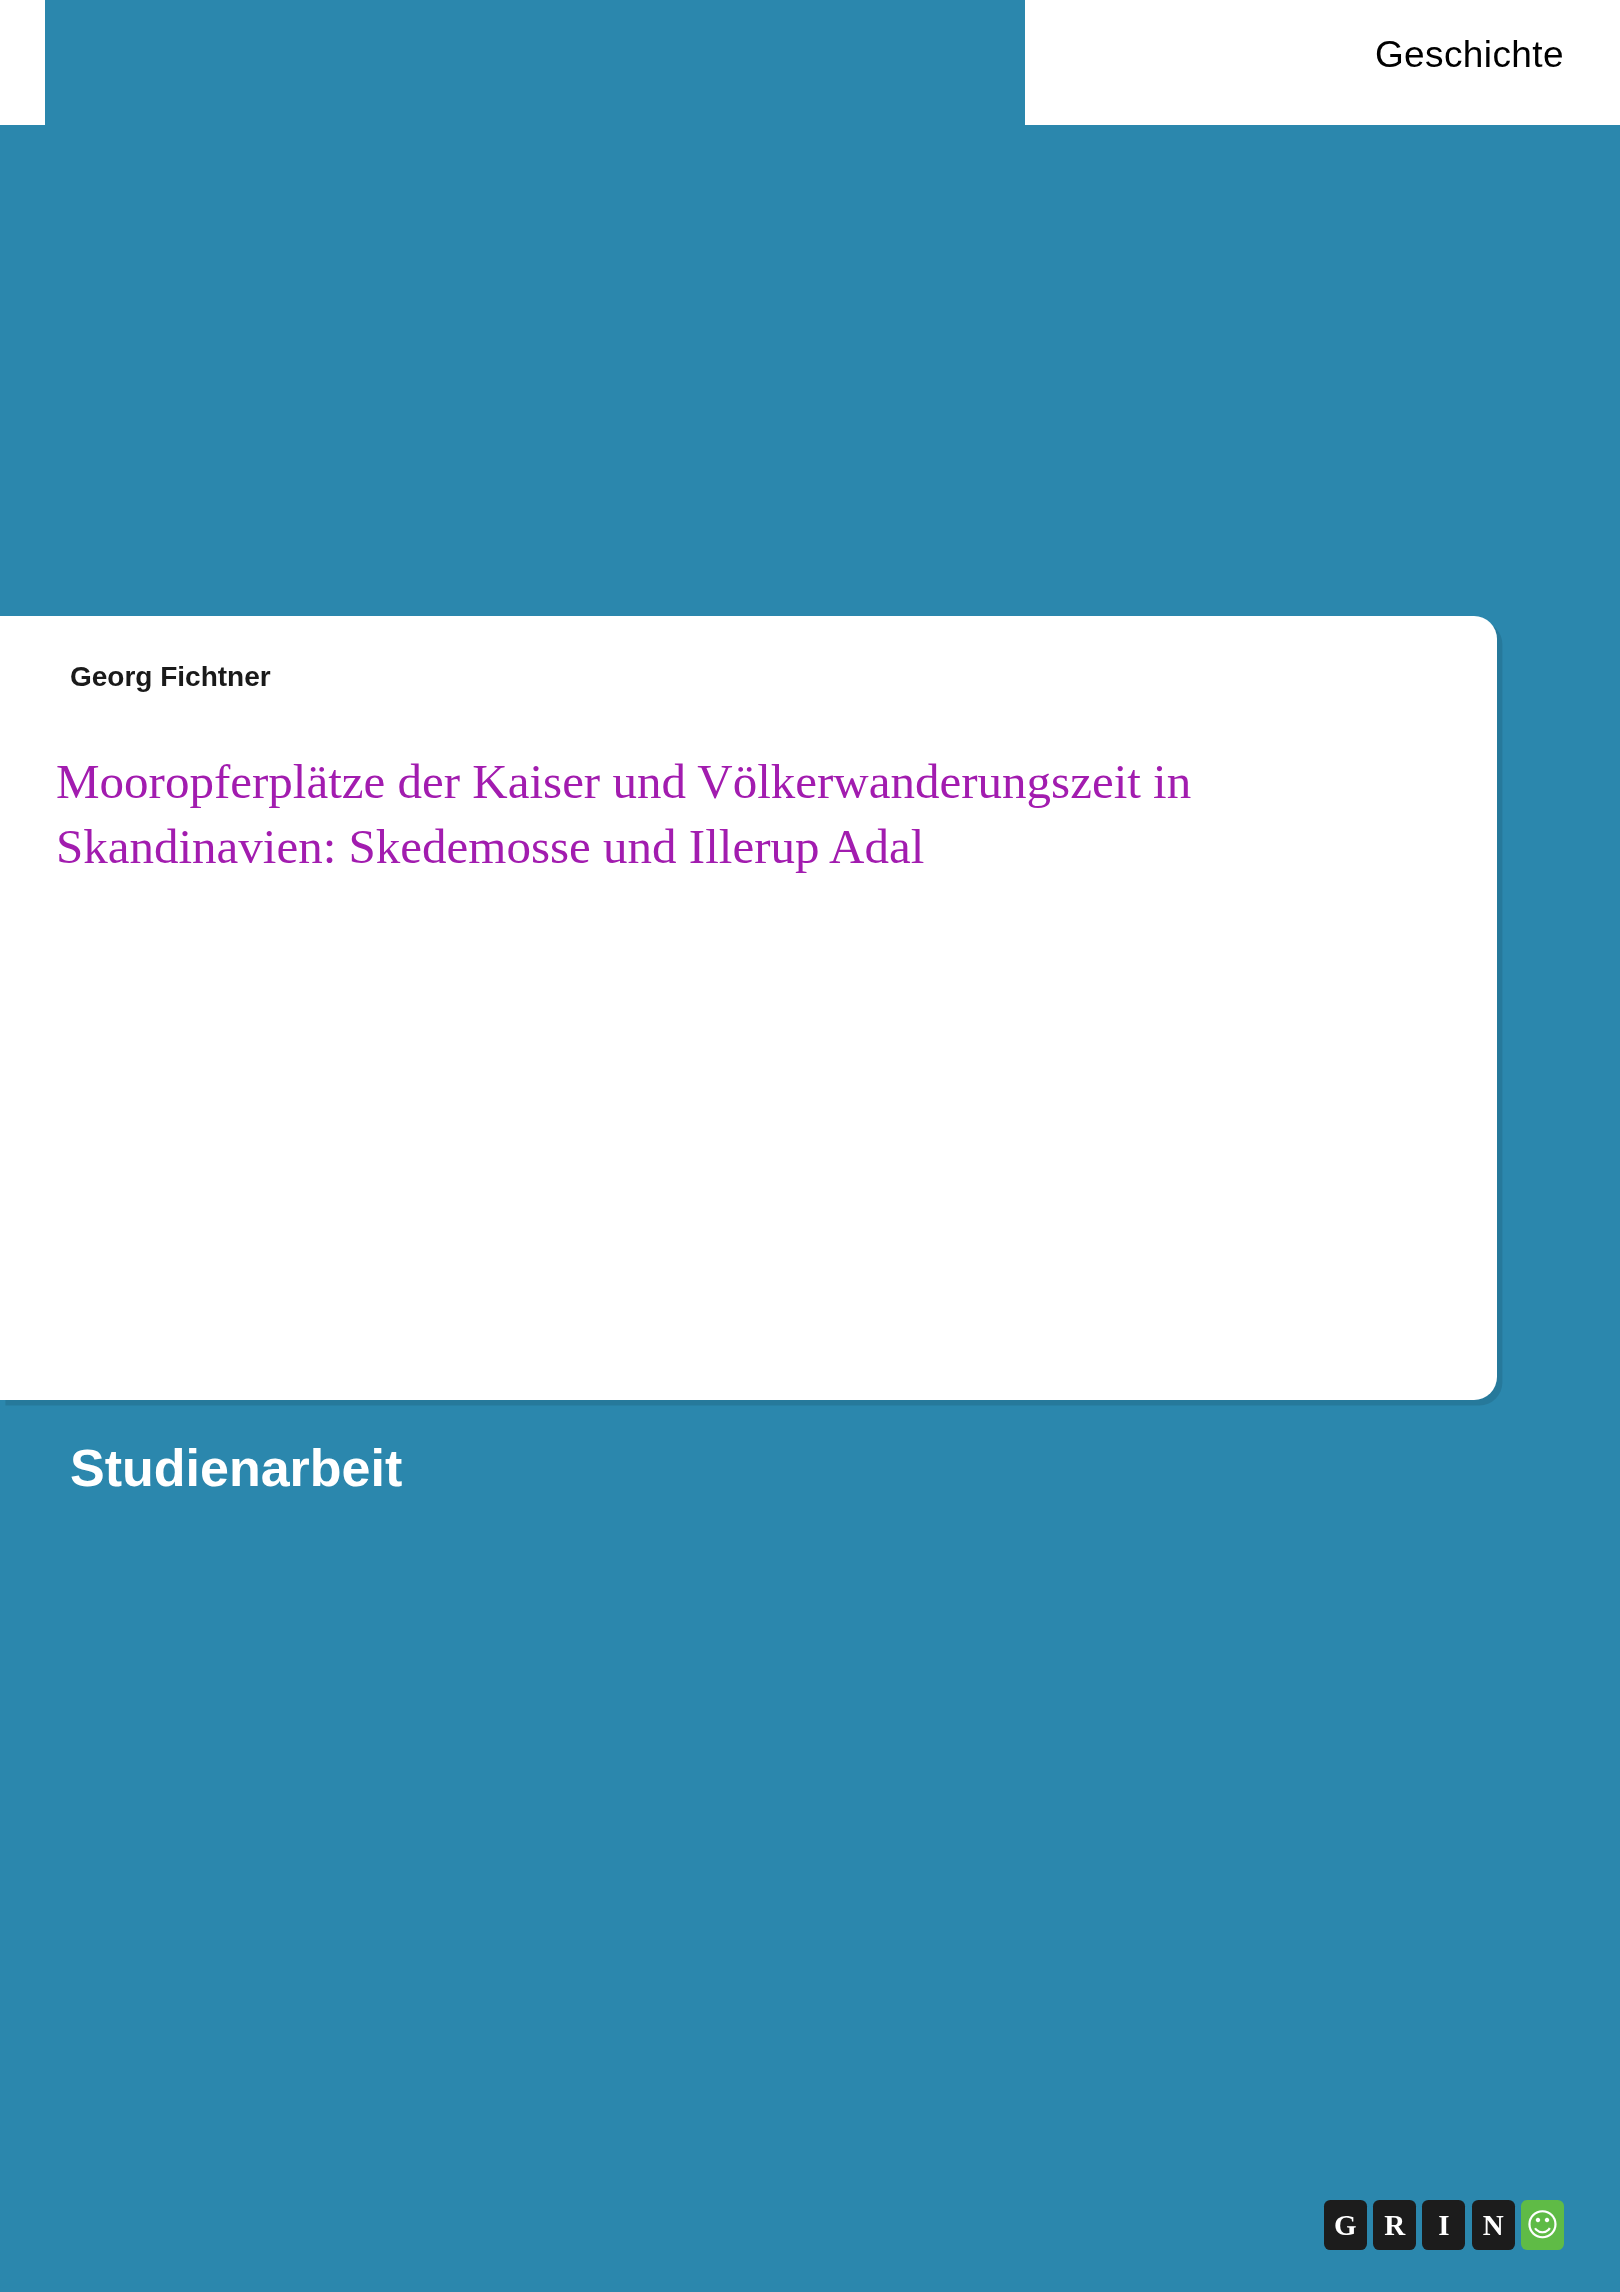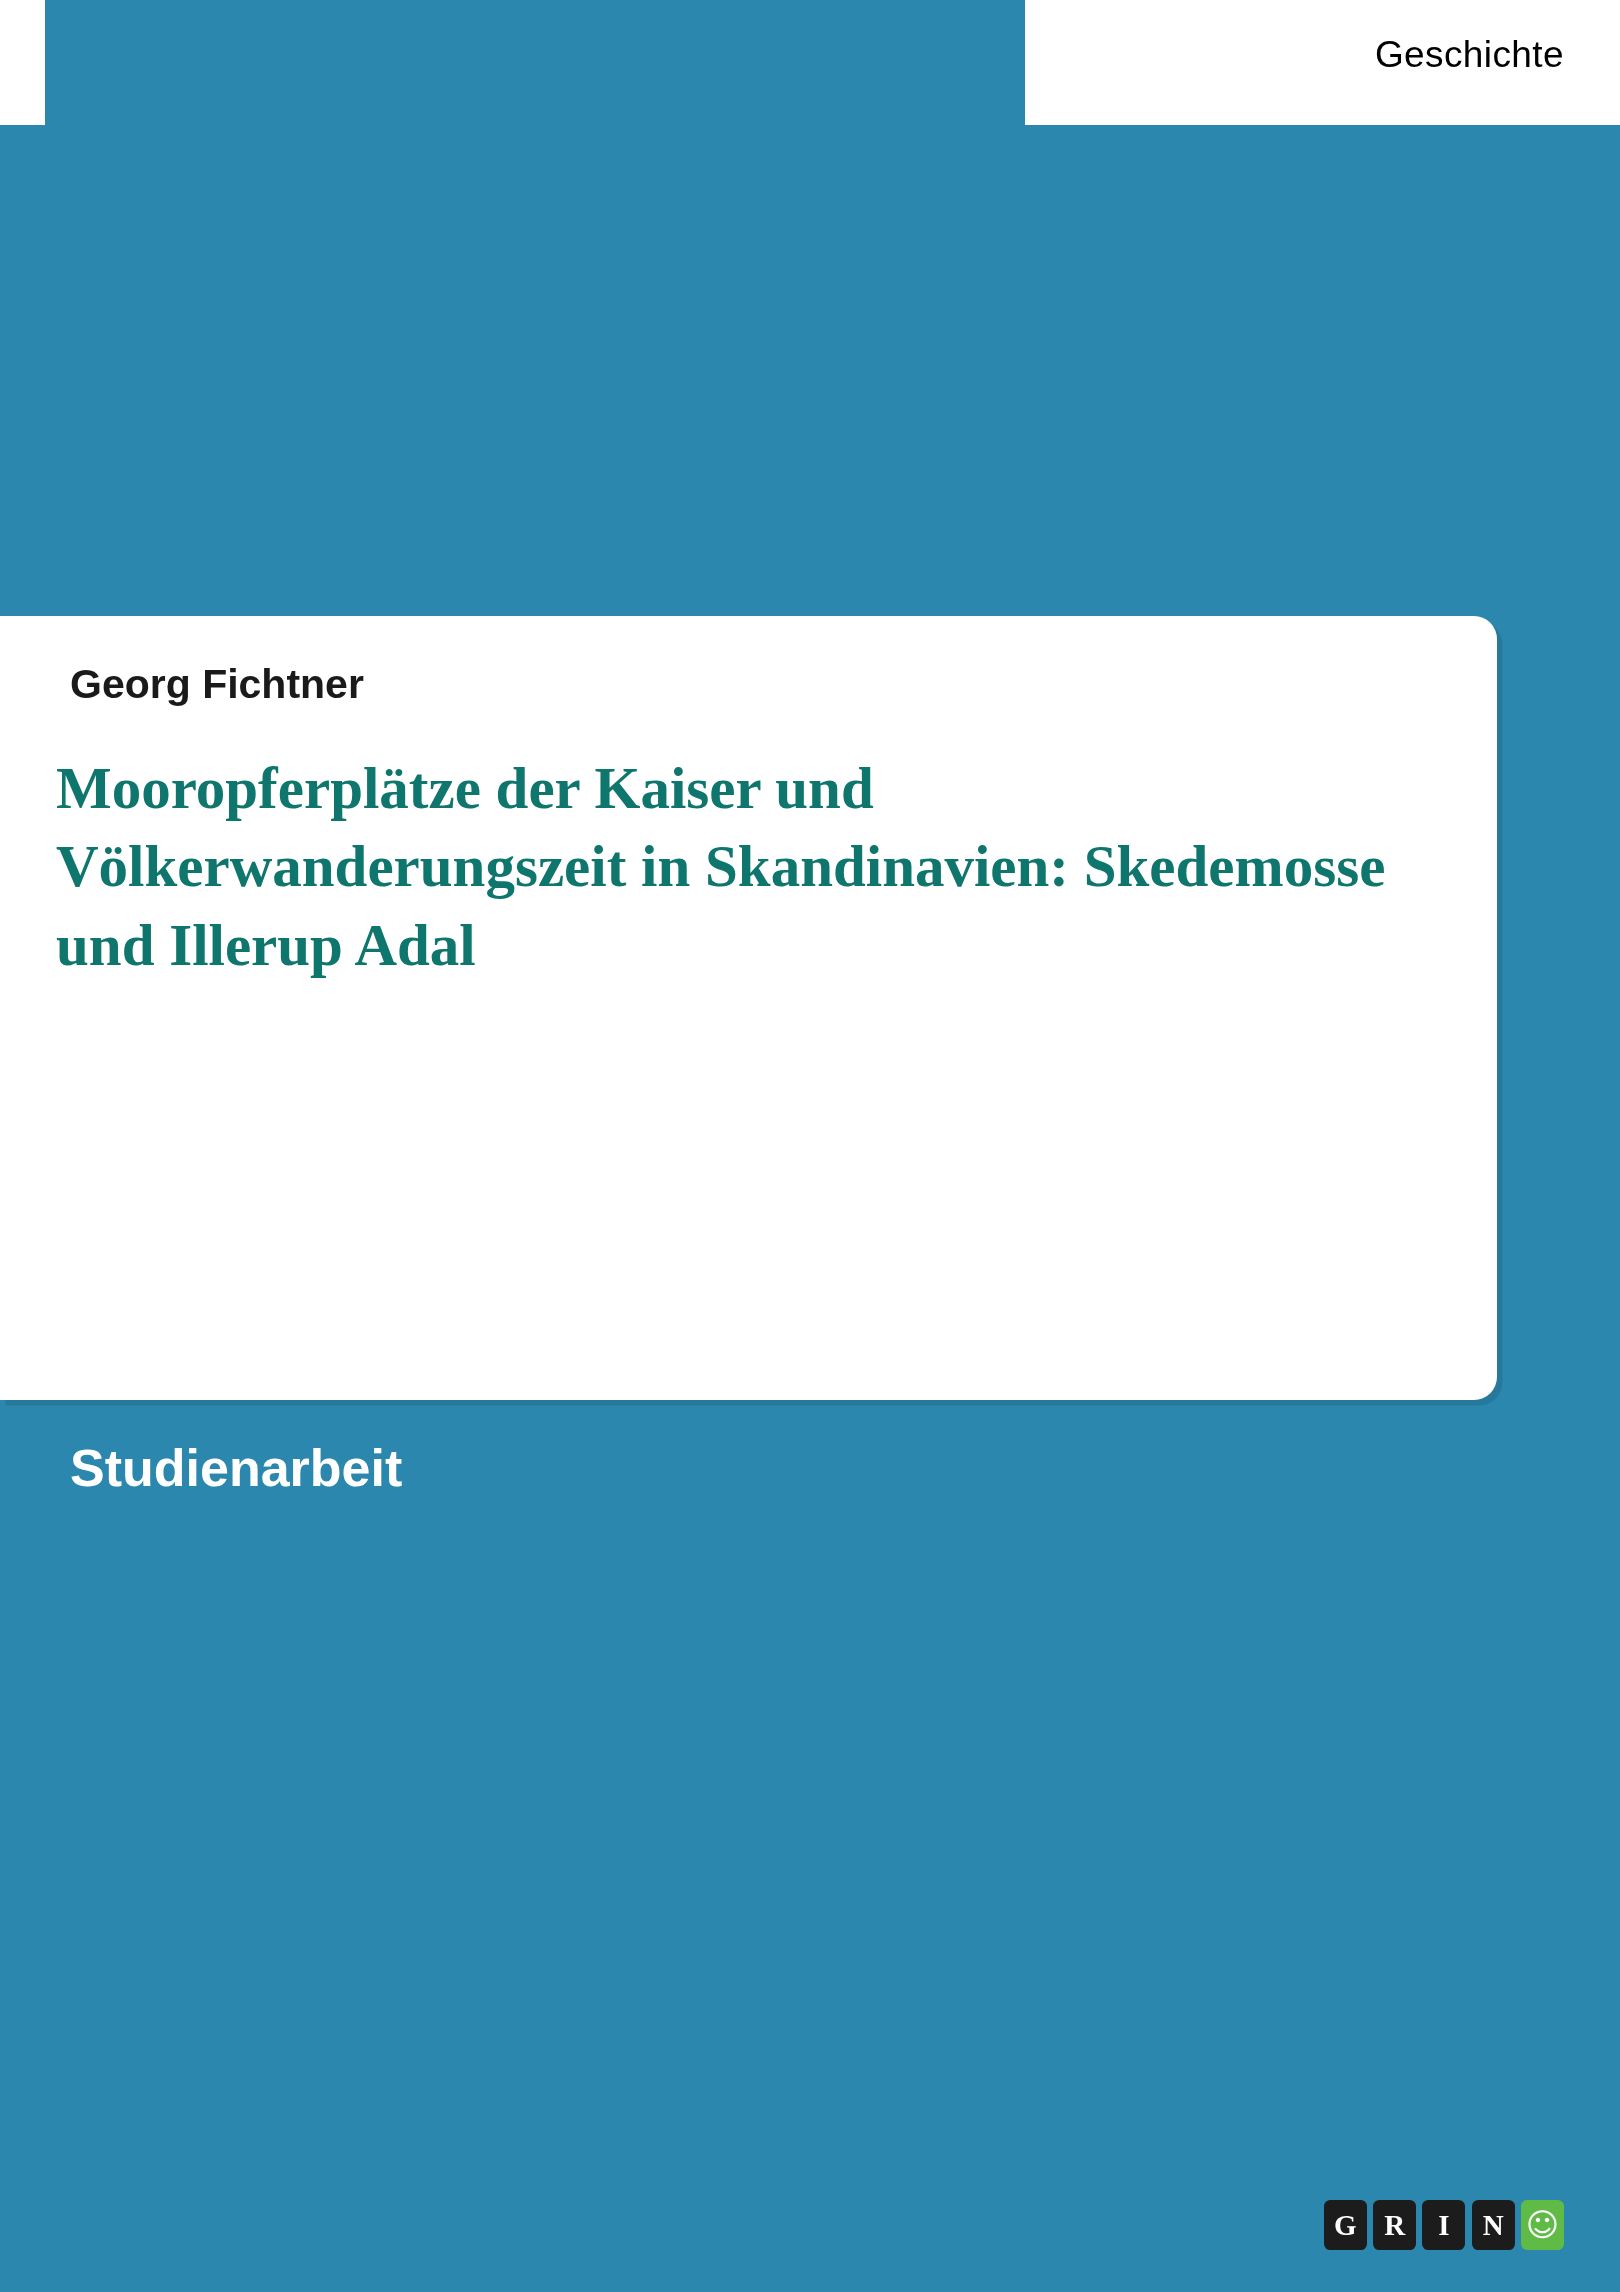--- a/index.html
+++ b/index.html
@@ -59,36 +59,36 @@
     height: 784px;
     background: #ffffff;
     border-radius: 0 23px 23px 0;
     box-shadow: 5.4px 5.4px 0 rgba(0,0,0,0.10);
   }
 
   .author {
     position: absolute;
     left: 70px;
     top: 45px;
-    font-size: 41px;
+    font-size: 28px;
     font-weight: bold;
     color: #1a1a1a;
     font-family: "Liberation Sans", sans-serif;
   }
 
   .title {
     position: absolute;
     left: 56px;
     top: 133px;
     width: 1343px;
     font-family: "Liberation Serif", serif;
-    font-size: 59px;
+    font-size: 49px;
     line-height: 1.33;
-    color: #0f766e;
-    font-weight: bold;
+    color: #a21caf;
+    font-weight: normal;
     margin: 0;
   }
 
   .doc-type {
     position: absolute;
     left: 70px;
     top: 1438px;
     font-size: 52px;
     font-weight: bold;
     color: #ffffff;

